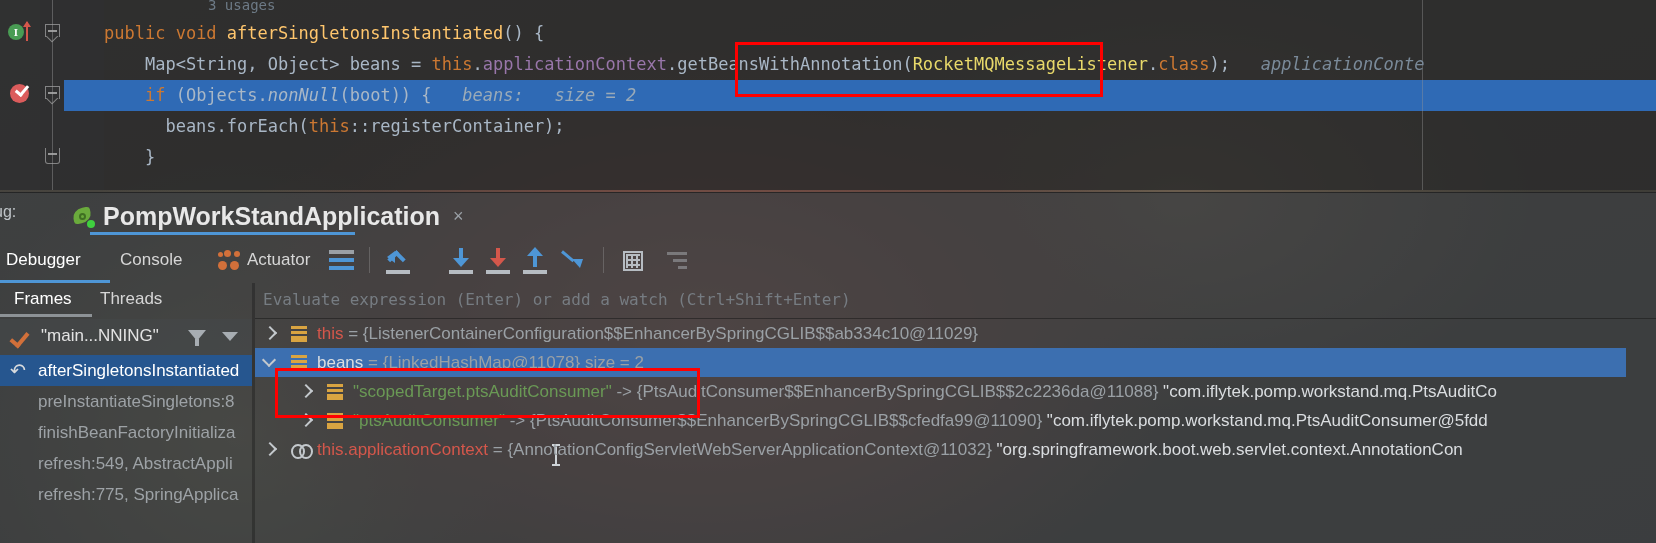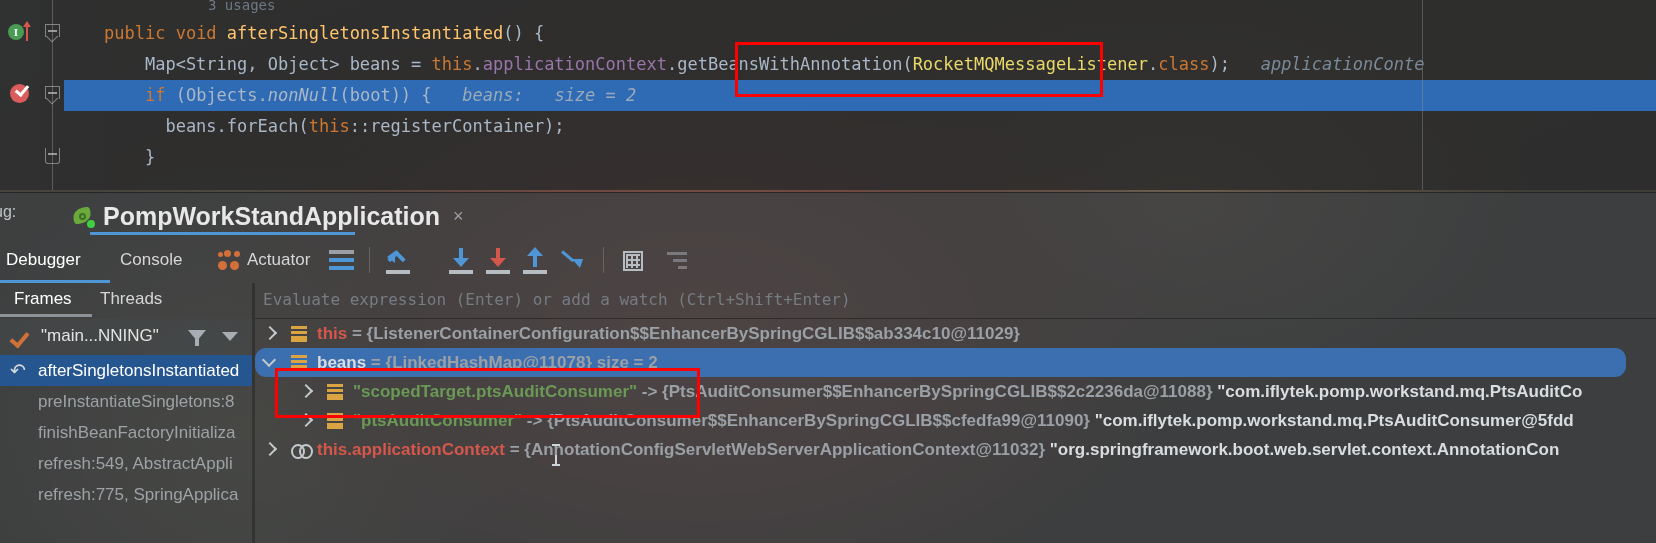--- a/index.html
+++ b/index.html
@@ -351,27 +351,26 @@
   }
   .eval-ph {
     position: absolute; left: 8px; top: 7px;
     font-family: "DejaVu Sans Mono", monospace; font-size: 16px; color: #767c82;
   }
 
   
   .vars {
     position: absolute; left: 255px; top: 127px; width: 1371px; height: 224px;
     overflow: hidden;
-    font-weight: bold;
   }
   .vrow {
     position: relative; height: 29px; line-height: 29px;
     white-space: nowrap; font-size: 17px; color: #b9bdc1;
   }
-  .vrow.sel { background: #3c6fb0; border-radius: 11px; }
+  .vrow.sel { background: #3c6fb0; }
   .vrow .tw {
     position: absolute; top: 8px; width: 14px; height: 14px;
   }
   .vrow .tw:after {
     content: ""; position: absolute; left: 2px; top: 1px;
     width: 8px; height: 8px;
     border-right: 2px solid #c4c9cd; border-bottom: 2px solid #c4c9cd;
     transform: rotate(-45deg);
   }
   .vrow .tw.open:after { transform: rotate(45deg); top: -1px; left: 1px; }

